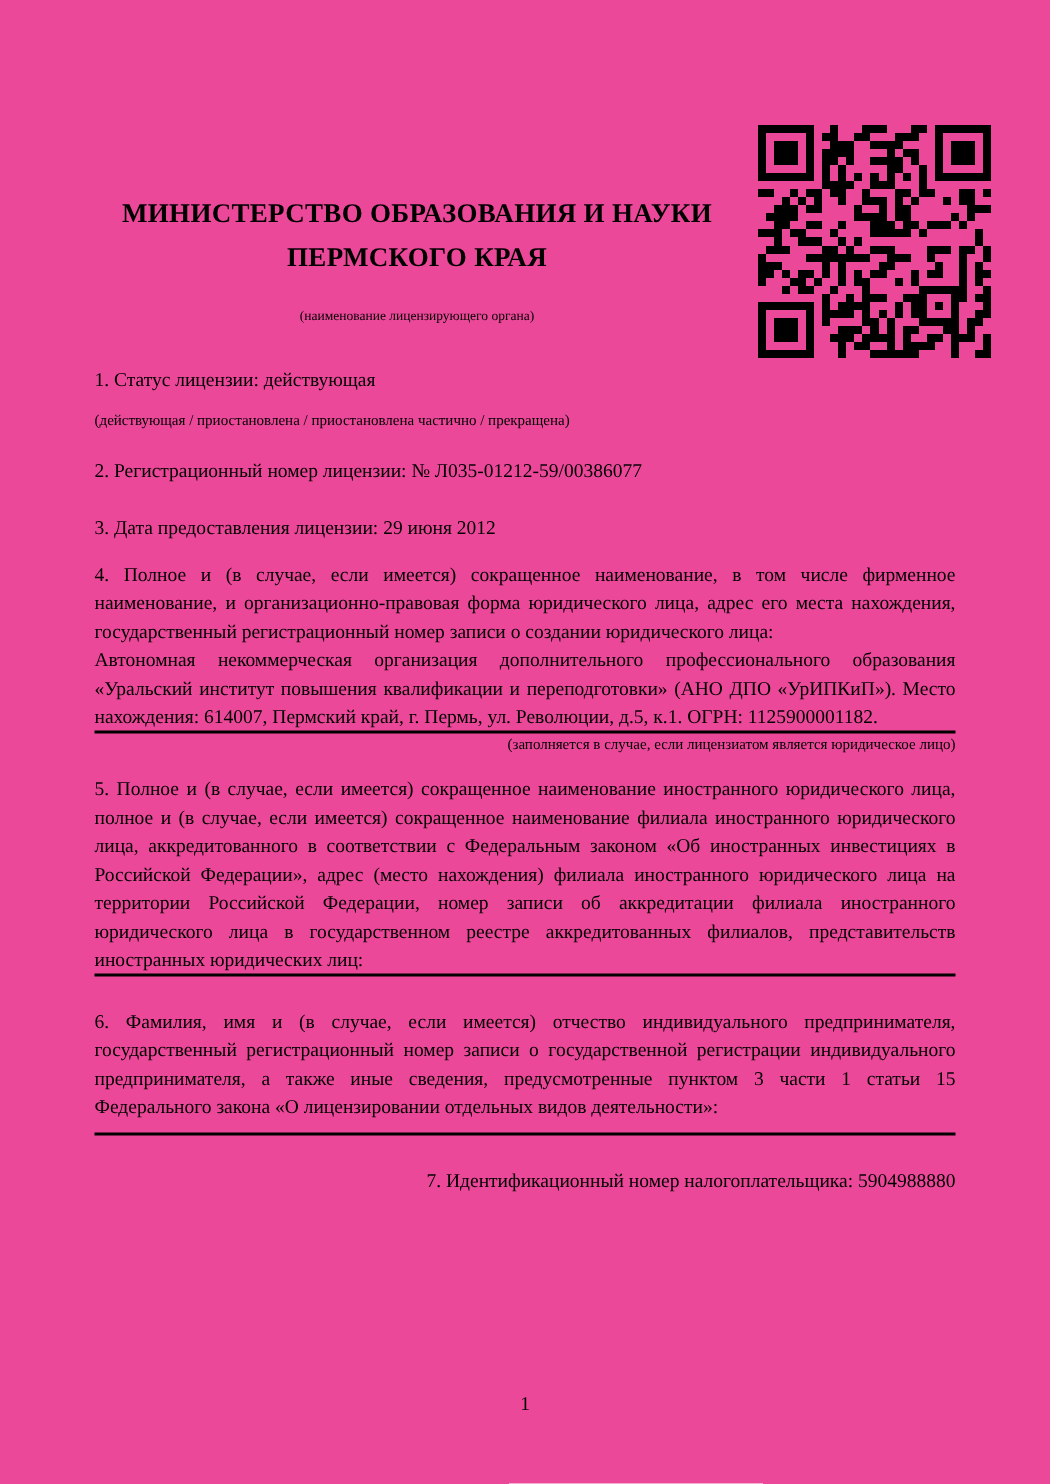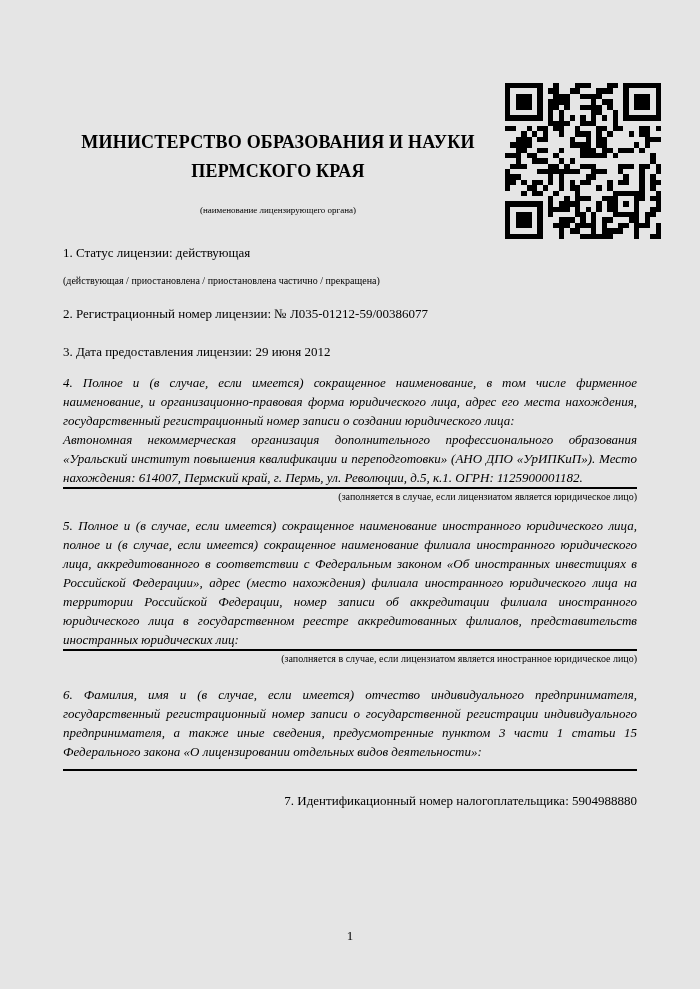--- a/index.html
+++ b/index.html
@@ -1,21 +1,21 @@
 <!DOCTYPE html>
 <html lang="ru"><head>
 <meta charset="utf-8">
 <style>
   * { margin: 0; padding: 0; box-sizing: border-box; }
   html, body { background: #ffffff; }
   .page {
     position: relative;
     width: 700px;
     height: 989px;
-    background: #e5e5e5;
+    background: #ec4899;
     color: #000000;
     font-family: "Liberation Serif", "DejaVu Serif", serif;
     overflow: hidden;
   }
   .content { padding: 0 63px; }
 
   
   .qr {
     position: absolute;
     left: 505px;
@@ -49,21 +49,21 @@
     text-align: center;
     font-size: 13.5px;
     line-height: 17.5px;
   }
 
   
   .item {
     font-size: 13px;
     line-height: 19px;
   }
-  .just { text-align: justify; font-style: italic; }
+  .just { text-align: justify; }
   .item-1 { margin-top: 27px; }
   .status-caption {
     margin-top: 12px;
     font-size: 10px;
     line-height: 13px;
   }
   .item-2 { margin-top: 17px; }
   .item-3 { margin-top: 19px; }
   .item-4 { margin-top: 12px; }
   .item-5 { margin-top: 13px; }
@@ -527,21 +527,20 @@
     <div class="item item-3">3. Дата предоставления лицензии: 29 июня 2012</div>
 
     <div class="item item-4 just">4. Полное и (в случае, если имеется) сокращенное наименование, в том числе фирменное наименование, и организационно-правовая форма юридического лица, адрес его места нахождения, государственный регистрационный номер записи о создании юридического лица:</div>
     <div class="item just">Автономная некоммерческая организация дополнительного профессионального образования «Уральский институт повышения квалификации и переподготовки» (АНО ДПО «УрИПКиП»). Место нахождения: 614007, Пермский край, г. Пермь, ул. Революции, д.5, к.1. ОГРН: 1125900001182.</div>
     <div class="fill-rule"></div>
     <div class="fill-caption">(заполняется в случае, если лицензиатом является юридическое лицо)</div>
 
     <div class="item item-5 just">5. Полное и (в случае, если имеется) сокращенное наименование иностранного юридического лица, полное и (в случае, если имеется) сокращенное наименование филиала иностранного юридического лица, аккредитованного в соответствии с Федеральным законом «Об иностранных инвестициях в Российской Федерации», адрес (место нахождения) филиала иностранного юридического лица на территории Российской Федерации, номер записи об аккредитации филиала иностранного юридического лица в государственном реестре аккредитованных филиалов, представительств иностранных юридических лиц:</div>
     <div class="item just"></div>
     <div class="fill-rule"></div>
-    <div class="fill-caption">(заполняется в случае, если лицензиатом является иностранное юридическое лицо)</div>
 
     <div class="item item-6 just">6. Фамилия, имя и (в случае, если имеется) отчество индивидуального предпринимателя, государственный регистрационный номер записи о государственной регистрации индивидуального предпринимателя, а также иные сведения, предусмотренные пунктом 3 части 1 статьи 15 Федерального закона «О лицензировании отдельных видов деятельности»:</div>
     <div class="item just"></div>
     <div class="fill-rule rule-gap-6"></div>
 
     <div class="item item-7">7. Идентификационный номер налогоплательщика: 5904988880</div>
 
   </div>
 
   <div class="page-number">1</div>

